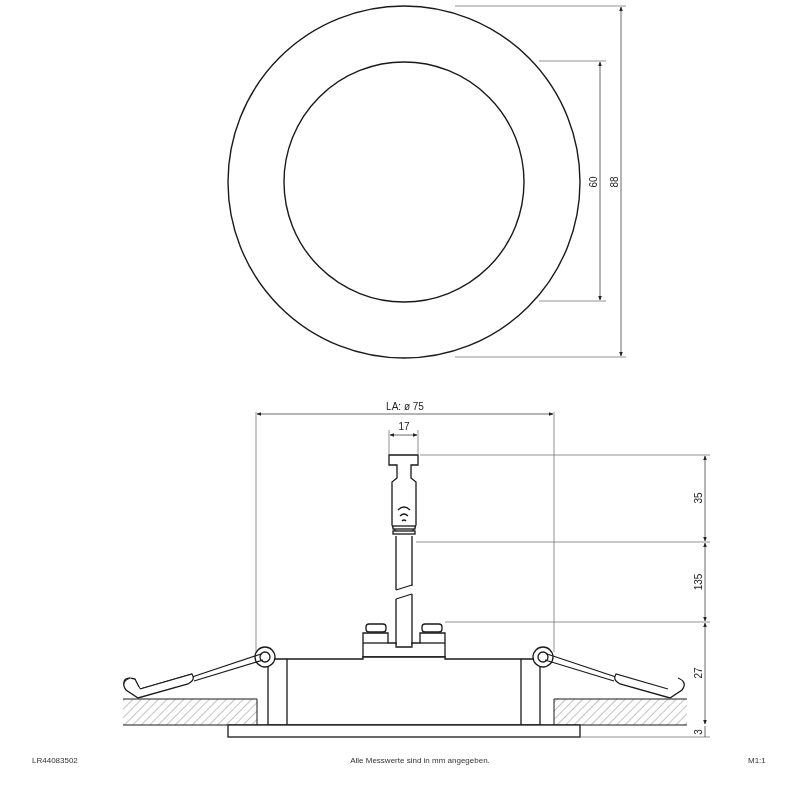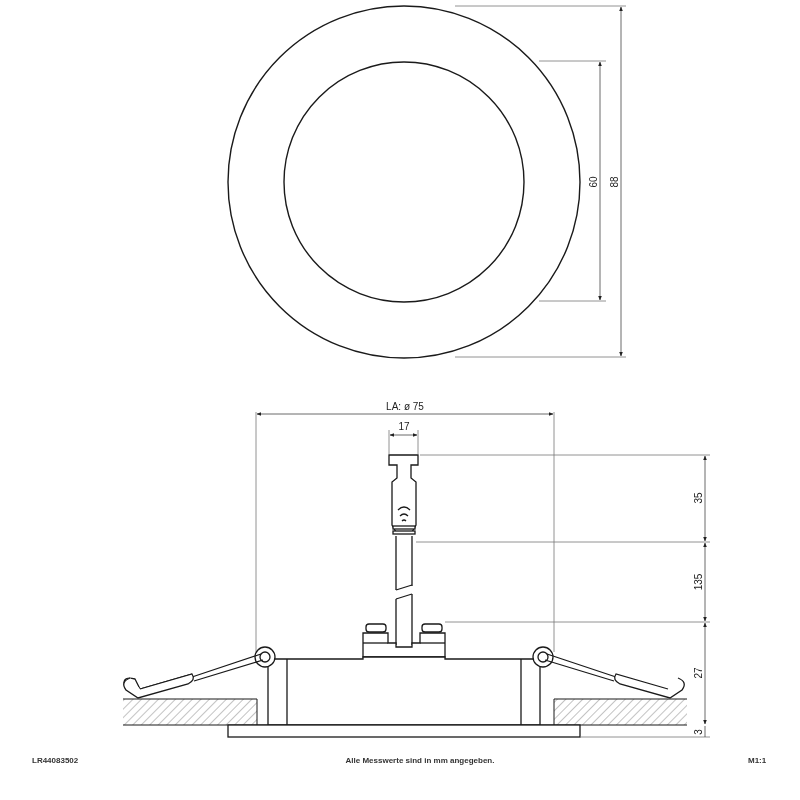--- a/index.html
+++ b/index.html
@@ -1,21 +1,21 @@
 <!DOCTYPE html>
 <html><head>
 <meta charset="utf-8">
 <style>
   html, body { margin: 0; padding: 0; background: #ffffff; }
   body { width: 800px; height: 800px; position: relative; overflow: hidden;
          font-family: "Liberation Sans", sans-serif; }
   svg { position: absolute; left: 0; top: 0; }
   .dimtxt { font-family: "Liberation Sans", sans-serif; font-size: 10px; fill: #222; }
   .foot { position: absolute; top: 756px; font-size: 8px; color: #333;
-          font-family: "Liberation Sans", sans-serif; font-weight: bold; }
+          font-family: "Liberation Sans", sans-serif; }
 </style>
 </head>
 <body>
 
 <svg width="800" height="800" viewBox="0 0 800 800">
   <defs>
     <marker id="arr" viewBox="0 0 10 10" refX="9" refY="5" markerWidth="6" markerHeight="6" orient="auto-start-reverse">
       <path d="M0,1 L10,5 L0,9 z" fill="#222"></path>
     </marker>
     <pattern id="hatch" width="6" height="6" patternUnits="userSpaceOnUse" patternTransform="rotate(45)">

